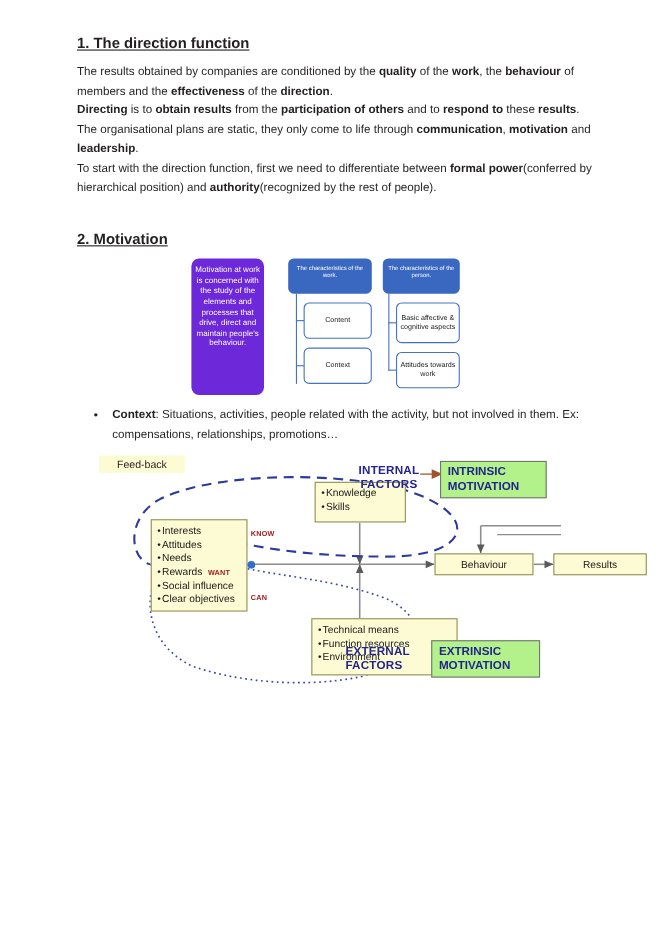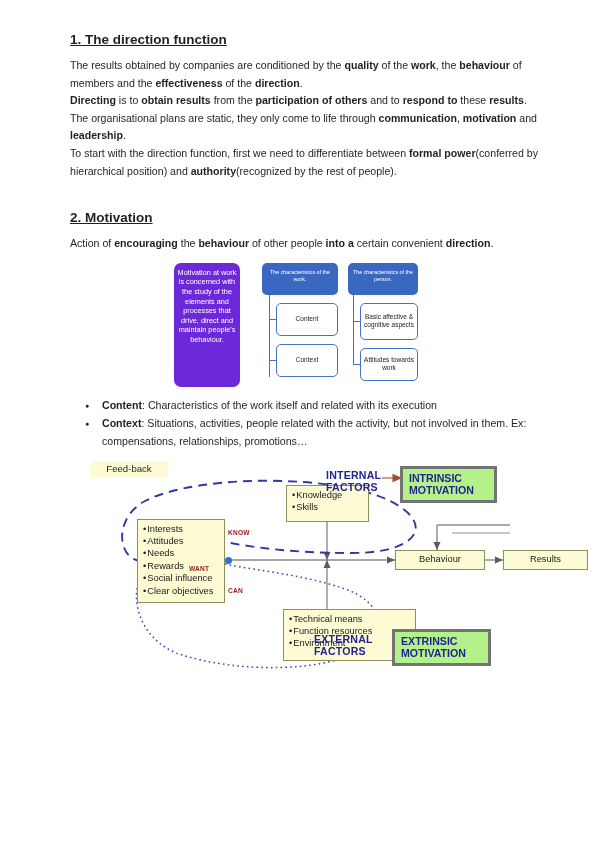--- a/index.html
+++ b/index.html
@@ -150,27 +150,27 @@
   #lbl-can  { left:138px; top:126px; }
 
   .factor {
     position:absolute;
     font-size:10.6px;
     font-weight:bold;
     color:#22238f;
     line-height:12.5px;
     letter-spacing:.2px;
   }
-  #lbl-internal { left:236px; top:8px; }
+  #lbl-internal { left:236px; top:8px;text-align:center; }
   #lbl-external { left:224px; top:172px; }
 
   .motbox {
     position:absolute;
     background:#b3f18b;
-    border:3px solid #737373;
+    border:1px solid #737373;
     color:#22238f;
     font-size:10.6px;
     font-weight:bold;
     line-height:12.6px;
     padding:3px 5px 3px 6px;
   }
   #box-intrinsic { left:310px; top:5px; width:97px; }
   #box-extrinsic { left:302px; top:168px; width:99px; }
 
   .jdot {
@@ -184,21 +184,20 @@
 </head>
 <body>
 
 <div class="page">
 
 
   <h2 class="h2 sec1-h">1. The direction function</h2>
   <div class="para"><span>The results obtained by companies are conditioned by the </span><b>quality</b><span> of the </span><b>work</b><span>, the </span><b>behaviour</b><span> of members and the </span><b>effectiveness</b><span> of the </span><b>direction</b><span>.</span><br><b>Directing</b><span> is to </span><b>obtain results</b><span> from the </span><b>participation of others</b><span> and to </span><b>respond to</b><span> these </span><b>results</b><span>. The organisational plans are static, they only come to life through </span><b>communication</b><span>, </span><b>motivation</b><span> and </span><b>leadership</b><span>.</span><br><span>To start with the direction function, first we need to differentiate between </span><b>formal power</b><span>(conferred by hierarchical position) and </span><b>authority</b><span>(recognized by the rest of people).</span></div>
 
   <h2 class="h2 sec2-h">2. Motivation</h2>
-  <div class="para"><span>Action of </span><b>encouraging</b><span> the </span><b>behaviour</b><span> of other people </span><b>into a</b><span> certain convenient </span><b>direction</b><span>.</span></div>
 
   <div class="diagram1">
     <div class="d1-big">Motivation at work is concerned with the study of the elements and processes that drive, direct and maintain people's behaviour.</div>
 
     <div class="d1-head a">The characteristics of the work.</div>
     <div class="d1-head b">The characteristics of the person.</div>
 
     <div class="d1-line" style="left:99px;top:34px;width:1.2px;height:82px;"></div>
     <div class="d1-line" style="left:99px;top:58px;width:8px;height:1.2px;"></div>
     <div class="d1-line" style="left:99px;top:99px;width:8px;height:1.2px;"></div>
@@ -207,23 +206,20 @@
     <div class="d1-line" style="left:183px;top:60px;width:8px;height:1.2px;"></div>
     <div class="d1-line" style="left:183px;top:103px;width:8px;height:1.2px;"></div>
 
     <div class="d1-sub c1">Content</div>
     <div class="d1-sub c2">Context</div>
     <div class="d1-sub p1">Basic affective &amp; cognitive aspects</div>
     <div class="d1-sub p2">Attitudes towards work</div>
   </div>
 
   <div class="bul-wrap">
-    <div class="bullet">
-      <b>Content</b><span>: Characteristics of the work itself and related with its execution</span>
-    </div>
     <div class="bullet">
       <b>Context</b><span>: Situations, activities, people related with the activity, but not involved in them. Ex: compensations, relationships, promotions…</span>
     </div>
   </div>
 
   <div class="diagram2">
 
     <svg width="420" height="215">
 
       <g stroke="#8c8c8c" stroke-width="1.4" fill="none">

